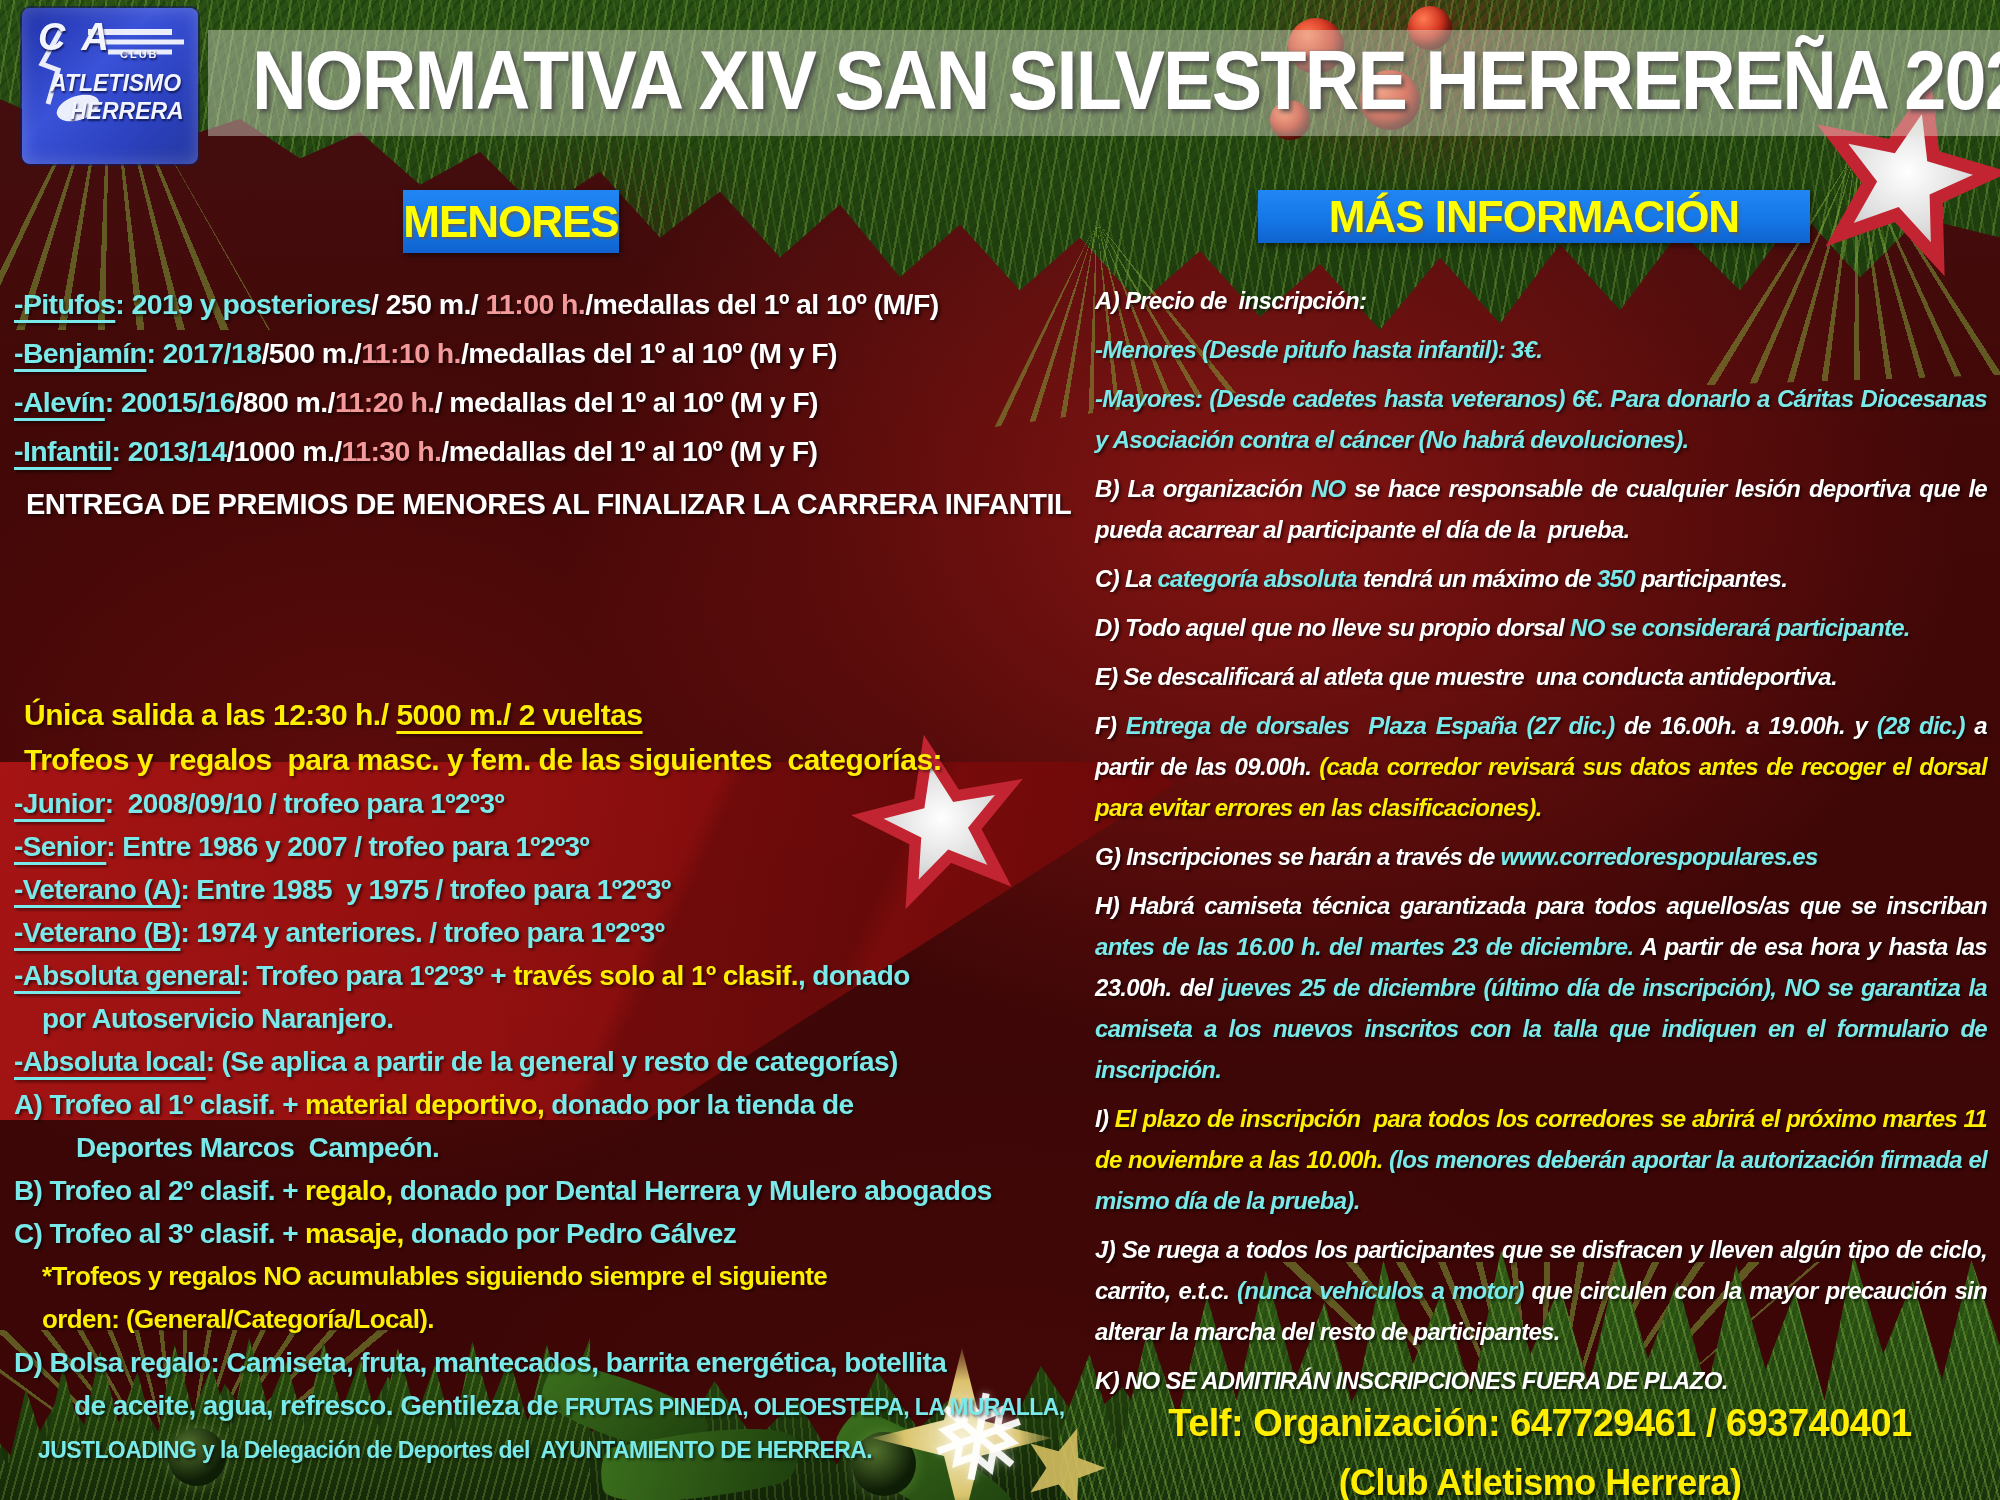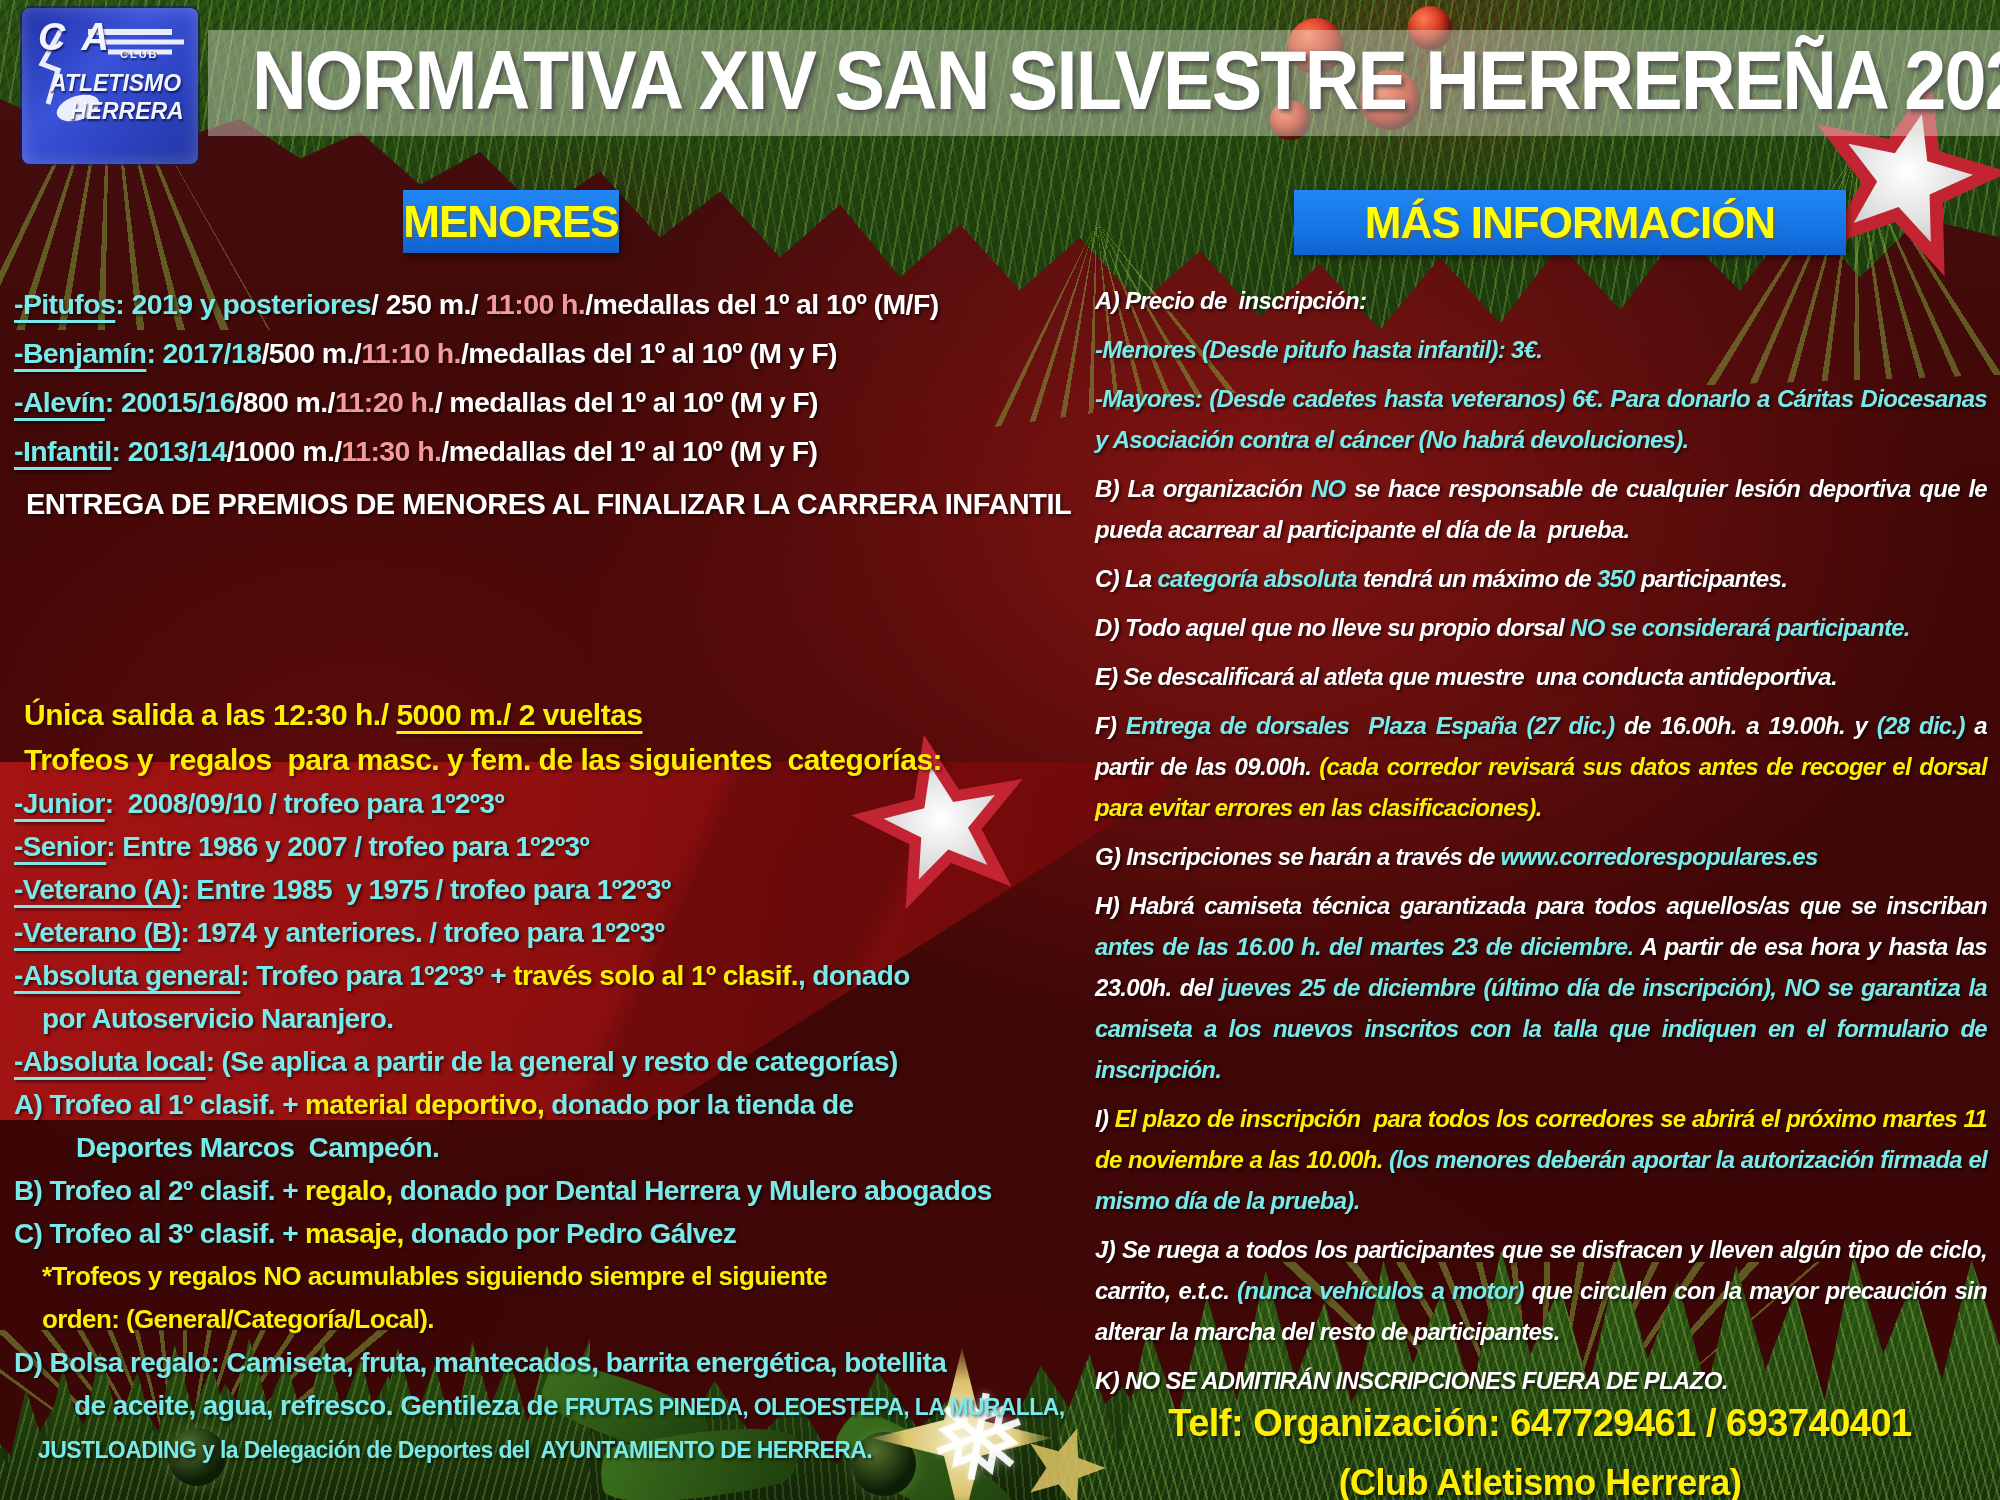--- a/index.html
+++ b/index.html
@@ -102,21 +102,21 @@
   .logo-l2{left:48px;top:90px;font-size:23px;}
 
   
   .hbox{position:absolute;z-index:3;display:flex;align-items:center;justify-content:center;
     background:linear-gradient(180deg,#2186f4 0%,var(--heading_bg,#1470e0) 55%,#0f63cf 100%);
     box-shadow:2px 3px 6px rgba(0,0,0,.5);}
   .hbox span{color:var(--heading_text,#ffff00);font-size:44px;letter-spacing:-1px;
     text-shadow:2px 2px 2px rgba(140,80,0,.55);}
   #box-menores{left:403px;top:190px;width:216px;height:63px;}
   #box-mayores{left:403px;top:598px;width:252px;height:72px;}
-  #box-info{left:1258px;top:190px;width:552px;height:65px;margin-left:36px;}
+  #box-info{left:1258px;top:190px;width:552px;height:53px;}
 
   
   .run{white-space:pre-wrap;}
   .c-white{color:var(--white,#ffffff);}
   .c-cyan{color:var(--cyan,#79e9e9);}
   .c-yellow{color:var(--yellow,#ffee00);}
   .c-salmon{color:var(--salmon,#f59a9a);}
   .u{text-decoration:underline;text-underline-offset:6px;text-decoration-thickness:3px;}
   .sm{font-size:23px;}
 

